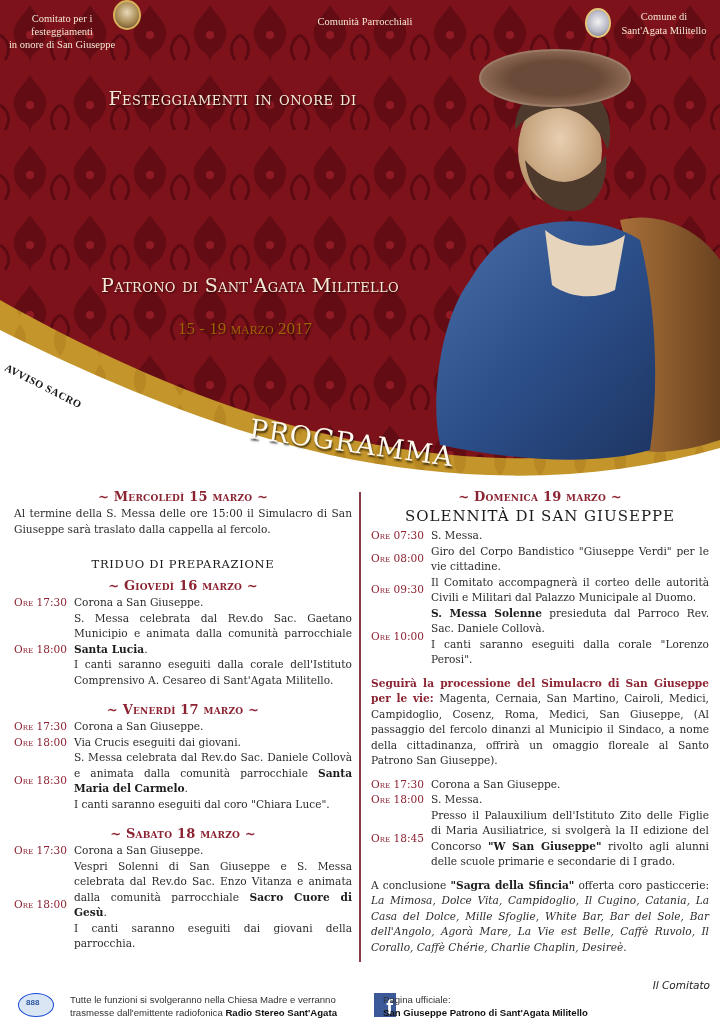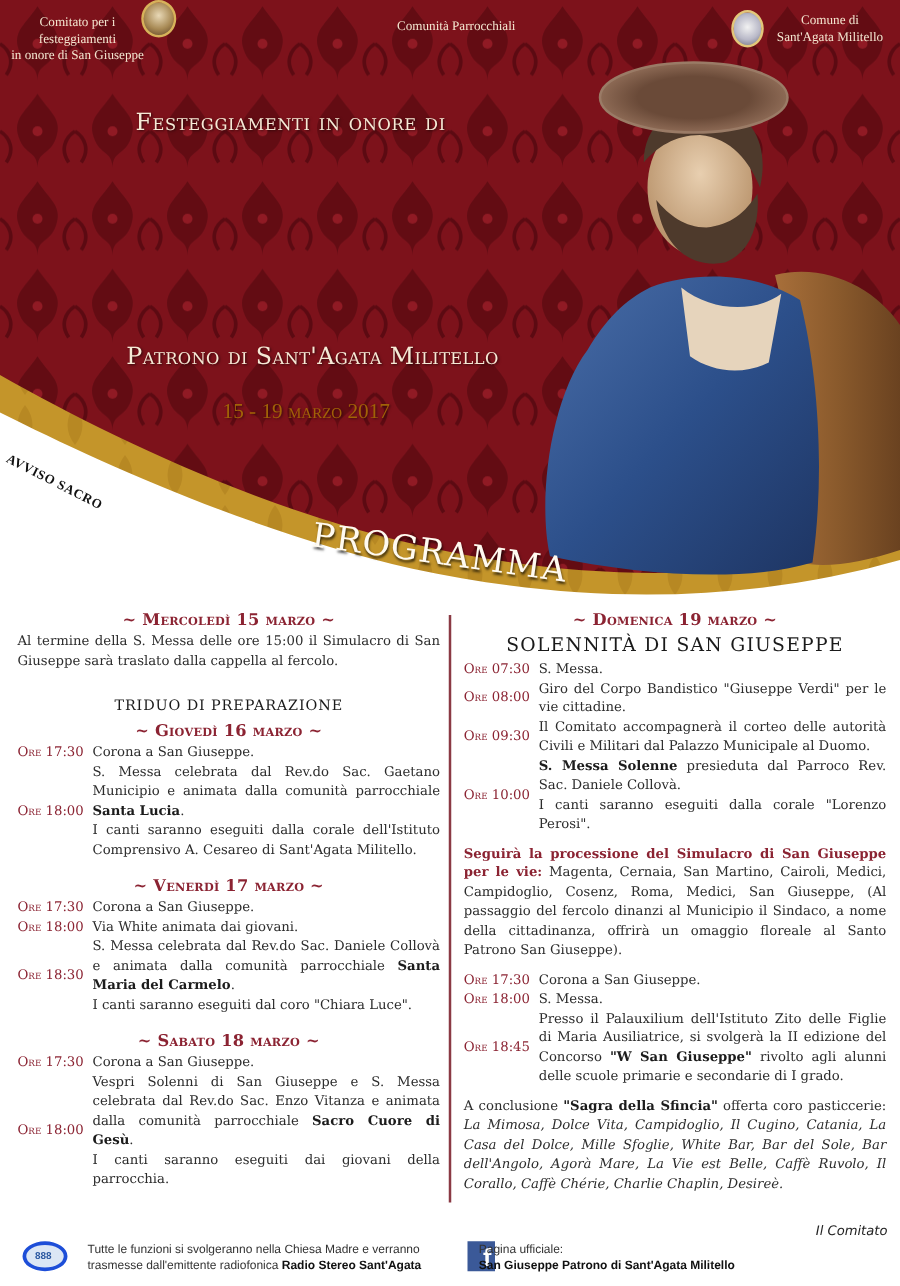--- a/index.html
+++ b/index.html
@@ -95,21 +95,21 @@
   .italic-list { font-style: italic; }
   .signature {
     position: absolute; left: 600px; top: 979px; width: 110px; text-align: right;
     font-family: "DejaVu Sans", sans-serif; font-style: italic; font-size: 10.5px; color: #222;
   }
 
   
   .footer { position: absolute; left: 0; top: 990px; width: 720px; height: 39px; }
   .radio-logo {
     position: absolute; left: 18px; top: 3px; width: 36px; height: 24px; border-radius: 50%;
-    border: 3px solid #1d4ed8; background: #dbe6f5;
+    border: 1px solid #1d4ed8; background: #dbe6f5;
   }
   .radio-logo span {
     position: absolute; left: 7px; top: 4px; font-size: 8px; font-weight: bold; color: #2a57a0; font-family: "Liberation Sans", sans-serif;
   }
   .radio-text {
     position: absolute; left: 70px; top: 3px; width: 270px;
     font-family: "Liberation Sans", sans-serif; font-size: 9.6px; line-height: 13px; color: #333;
   }
   .radio-text b { color: #111; }
   .fb-icon {
@@ -218,21 +218,21 @@
   </div>
 
   <div class="gap"></div>
   <div class="day-head">~ Venerdì 17 marzo ~</div>
   <div class="row">
     <div class="time">Ore 17:30</div>
     <div class="desc">Corona a San Giuseppe.</div>
   </div>
   <div class="row">
     <div class="time">Ore 18:00</div>
-    <div class="desc">Via White animata dai giovani.</div>
+    <div class="desc">Via Crucis eseguiti dai giovani.</div>
   </div>
   <div class="row">
     <div class="time">Ore 18:30</div>
     <div class="desc">
       <span>S. Messa celebrata dal Rev.do Sac. Daniele Collovà e animata dalla comunità parrocchiale </span><b>Santa Maria del Carmelo</b><span>.</span>
       <div>I canti saranno eseguiti dal coro "Chiara Luce".</div>
     </div>
   </div>
 
   <div class="gap"></div>

